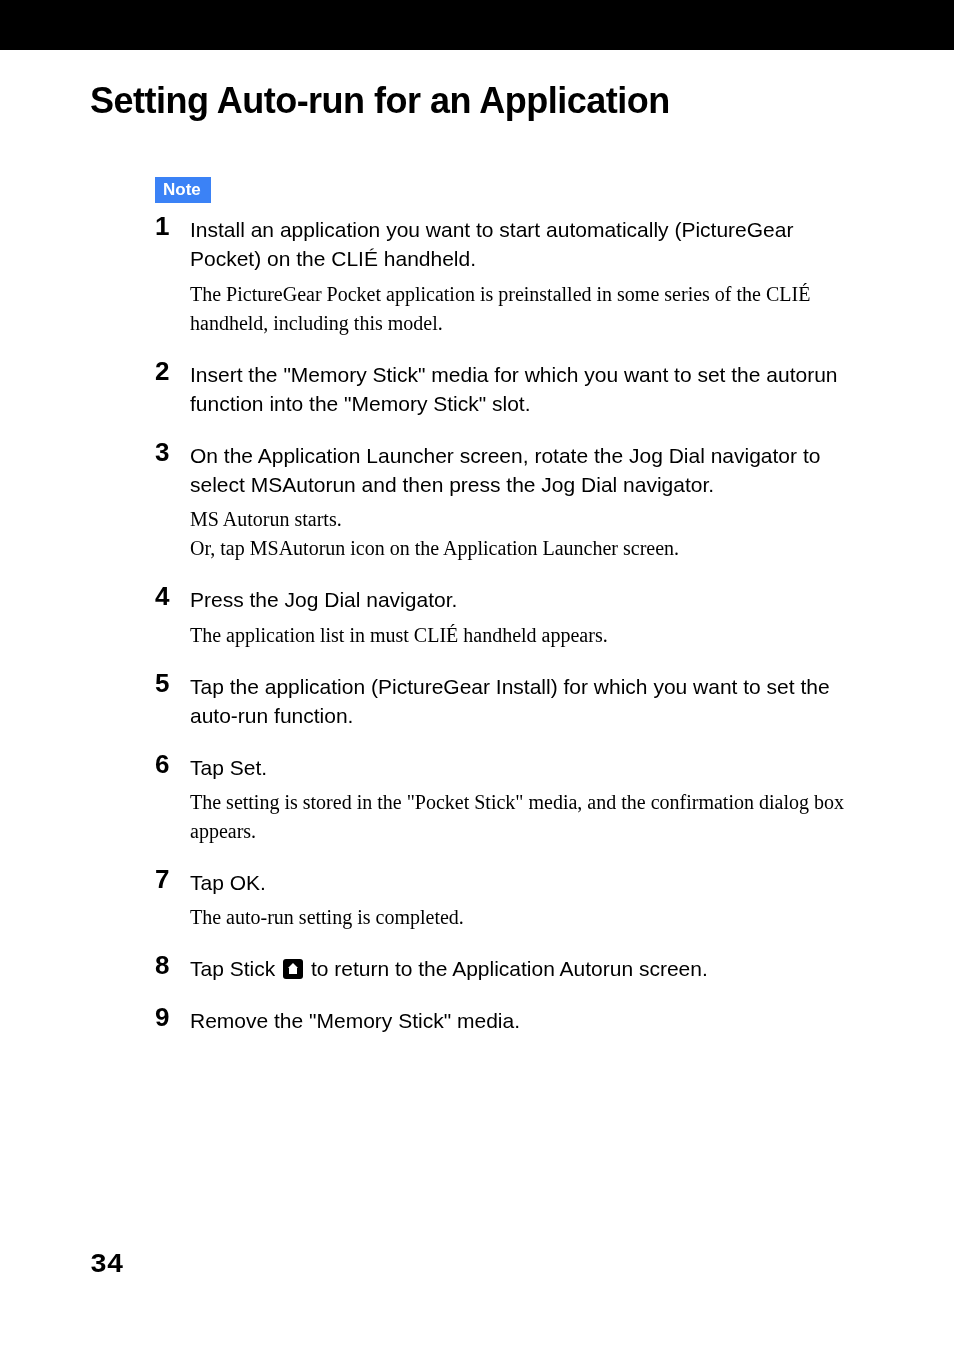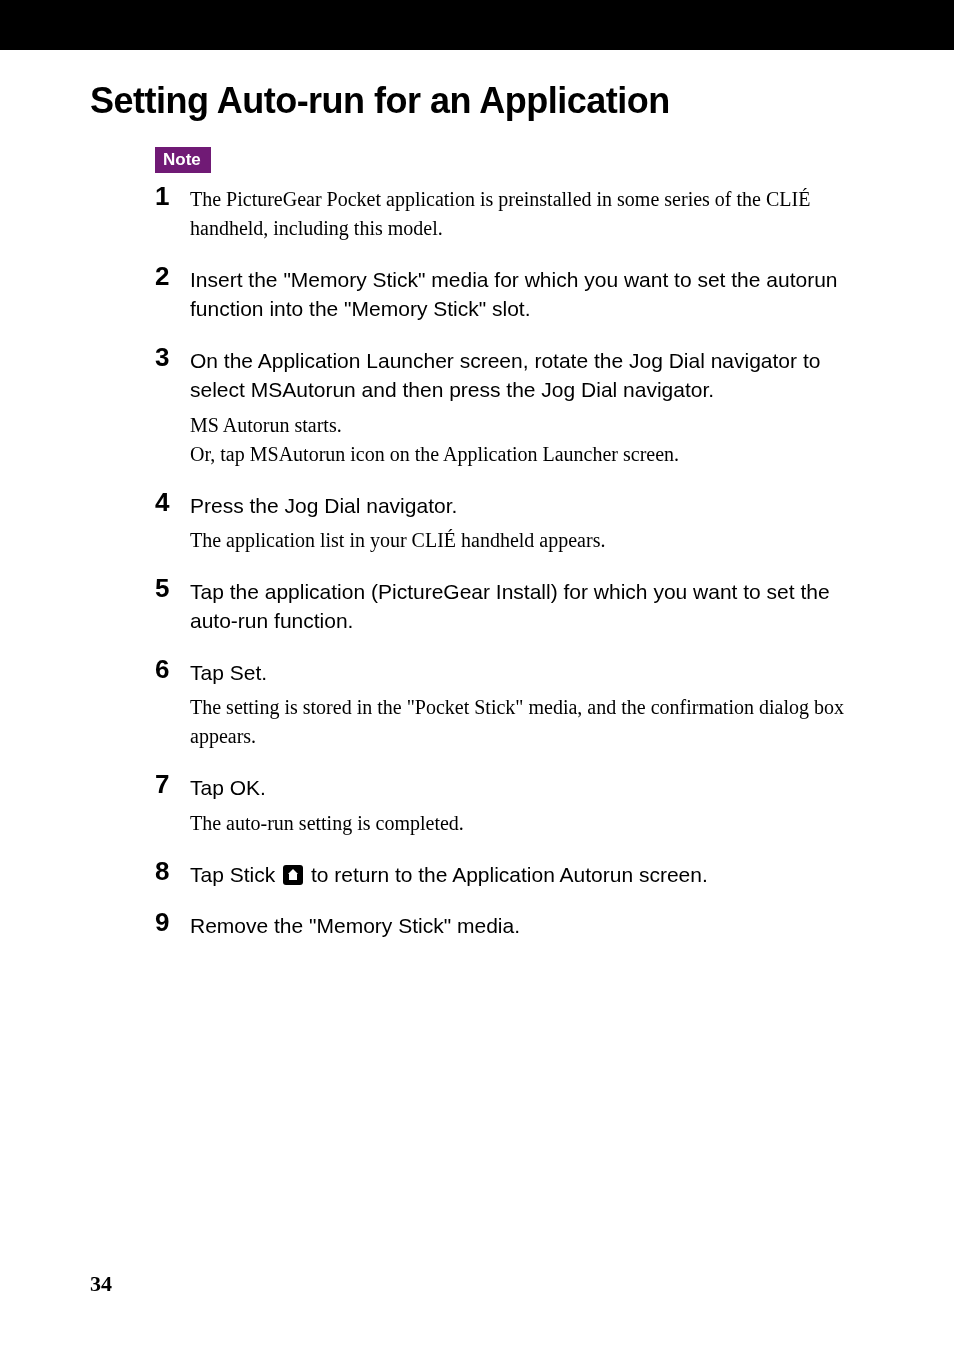--- a/index.html
+++ b/index.html
@@ -20,33 +20,33 @@
       width: 100%;
     }
     .content {
       padding: 30px 90px 0 90px;
     }
     .title {
       font-family: "Helvetica Neue", Helvetica, Arial, sans-serif;
       font-weight: 800;
       font-size: 36px;
       color: #000;
-      margin-bottom: 25px;
+      margin-bottom: 55px;
       letter-spacing: -0.5px;
     }
     .intro {
       font-size: 21px;
       line-height: 1.45;
       margin-left: 65px;
       margin-bottom: 35px;
       font-family: Georgia, 'Times New Roman', serif;
     }
     .note-label {
       display: inline-block;
-      background: #701a75;
+      background: #3b82f6;
       color: #fff;
       font-family: "Helvetica Neue", Helvetica, Arial, sans-serif;
       font-weight: 700;
       font-size: 17px;
       padding: 3px 10px 3px 8px;
       margin-left: 65px;
       margin-bottom: 12px;
     }
     .note-text {
       font-size: 19px;
@@ -106,59 +106,60 @@
       content: "";
       position: absolute;
       top: 9px;
       left: 6px;
       width: 8px;
       height: 6px;
       background: #fff;
     }
     .page-number {
       position: absolute;
-      bottom: 55px;
+      bottom: 72px;
       left: 90px;
-      font-family: Liberation Serif, serif;
+      font-family: Liberation Mono, monospace;
       font-weight: 800;
-      font-size: 22px;
+      font-size: 28px;
     }
   </style>
 </head>
 <body>
 
 <div class="header-bar"></div>
 
 <div class="content">
   <h1 class="title">Setting Auto-run for an Application</h1>
 
 
   <div class="note-label">Note</div>
 
   <div class="step">
     <div class="step-num">1</div>
+    <div class="step-title">Install an application you want to start automatically (PictureGear Pocket) on the CLIÉ handheld.</div>
     <div class="step-body">The PictureGear Pocket application is preinstalled in some series of the CLIÉ handheld, including this model.</div>
   </div>
 
   <div class="step">
     <div class="step-num">2</div>
     <div class="step-title">Insert the "Memory Stick" media for which you want to set the autorun function into the "Memory Stick" slot.</div>
   </div>
 
   <div class="step">
     <div class="step-num">3</div>
     <div class="step-title">On the Application Launcher screen, rotate the Jog Dial navigator to select MSAutorun and then press the Jog Dial navigator.</div>
     <div class="step-body" style="white-space:pre-line;">MS Autorun starts.
 Or, tap MSAutorun icon on the Application Launcher screen.</div>
   </div>
 
   <div class="step">
     <div class="step-num">4</div>
     <div class="step-title">Press the Jog Dial navigator.</div>
-    <div class="step-body">The application list in your CLIÉ handheld appears.</div>
+    <div class="step-body">The application list in must CLIÉ handheld appears.</div>
   </div>
 
   <div class="step">
     <div class="step-num">5</div>
     <div class="step-title">Tap the application (PictureGear Install) for which you want to set the auto-run function.</div>
   </div>
 
   <div class="step">
     <div class="step-num">6</div>
     <div class="step-title">Tap Set.</div>

